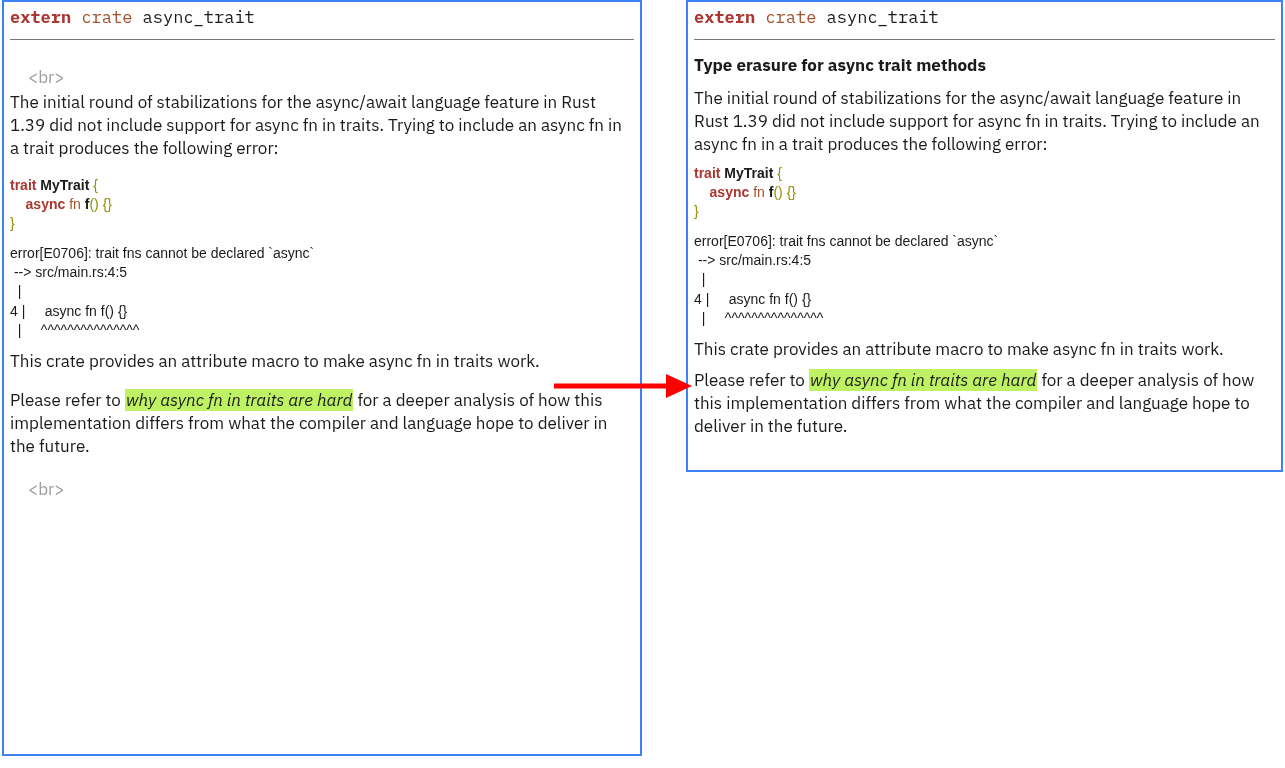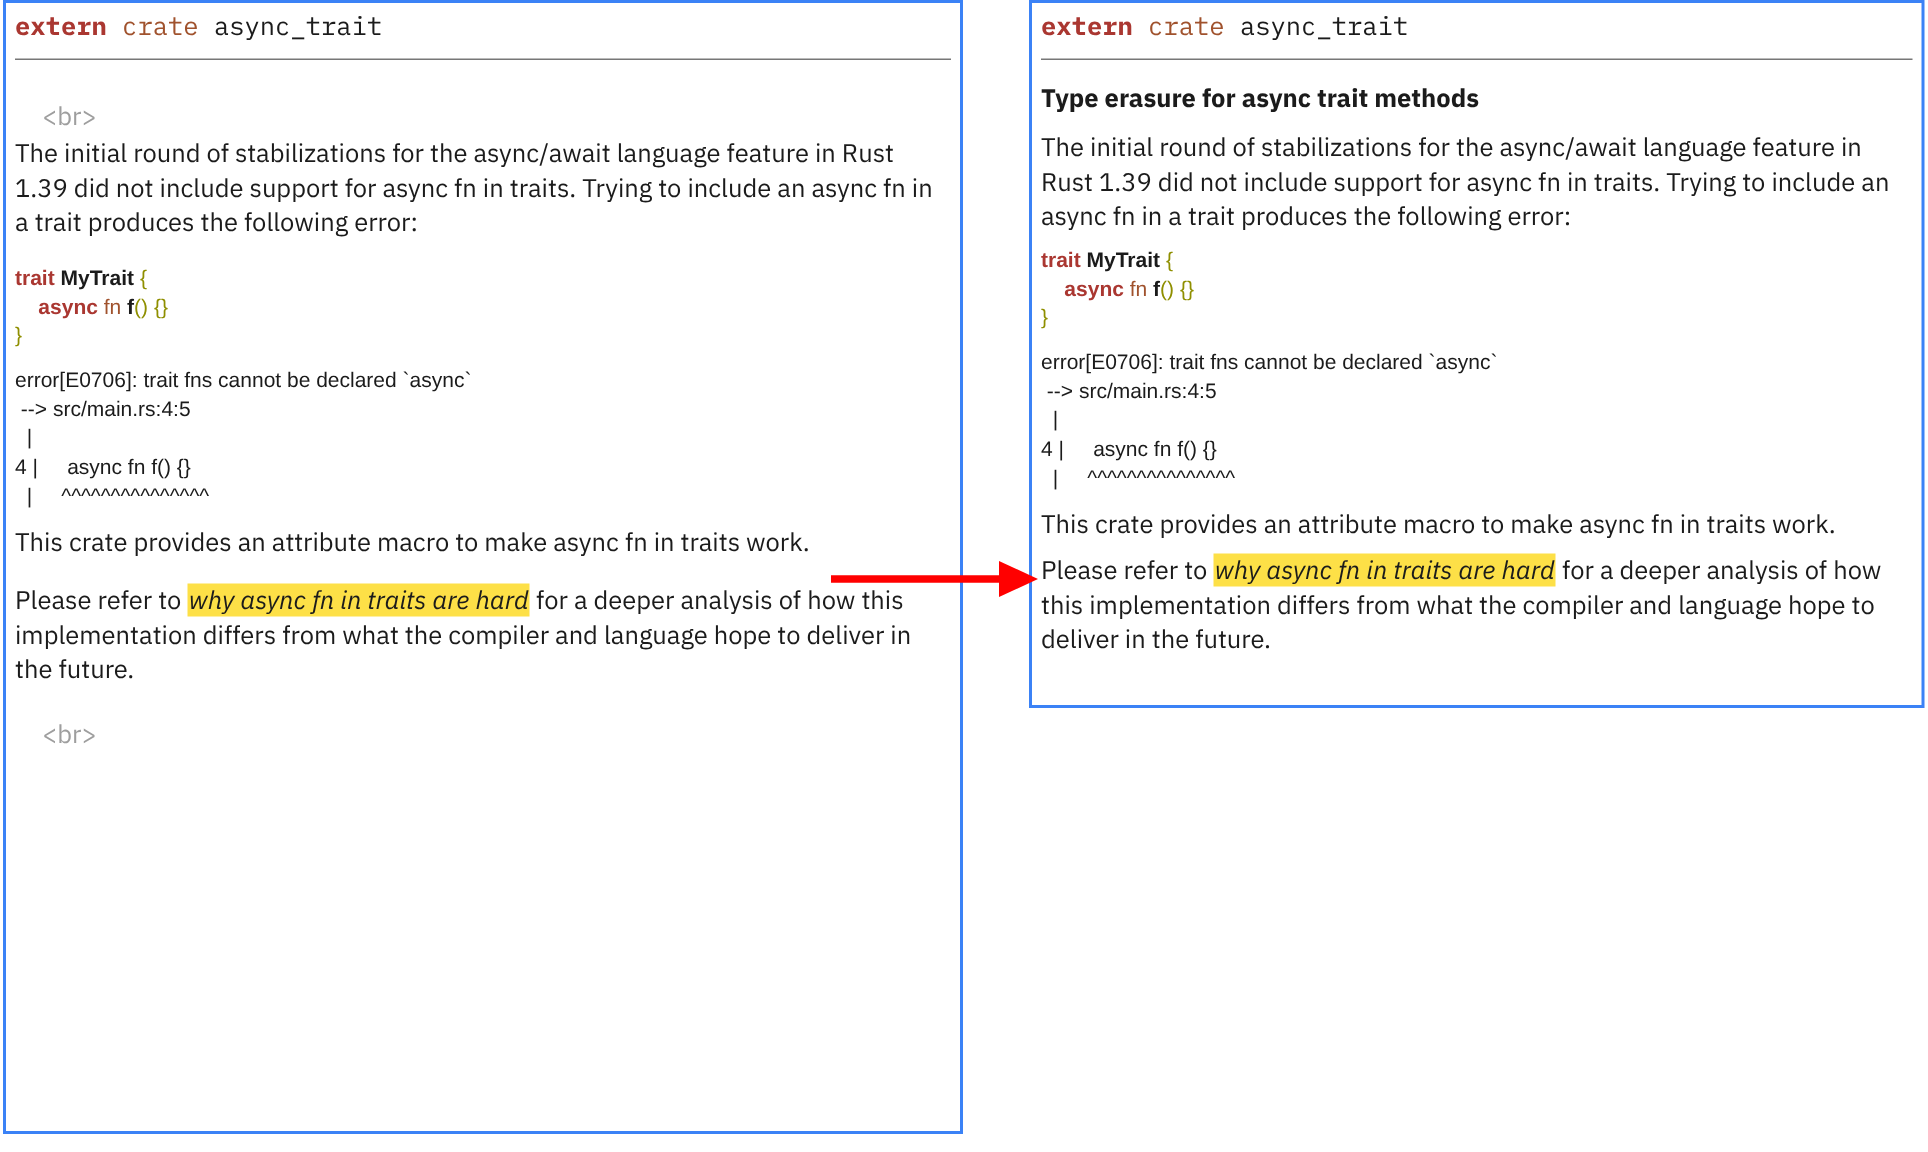--- a/index.html
+++ b/index.html
@@ -90,21 +90,21 @@
   .h5-line .txt { font-weight: 400; }
 
   .h5-render {
     font-weight: 700;
     font-size: 17px;
     margin: 4px 0 10px 0;
   }
 
   .link-emph {
     font-style: italic;
-    background: #fde047;
+    background: #bef264;
     padding: 0 1px;
   }
 
   .arrow {
     position: absolute;
     pointer-events: none;
   }
 </style>
 </head>
 <body>

